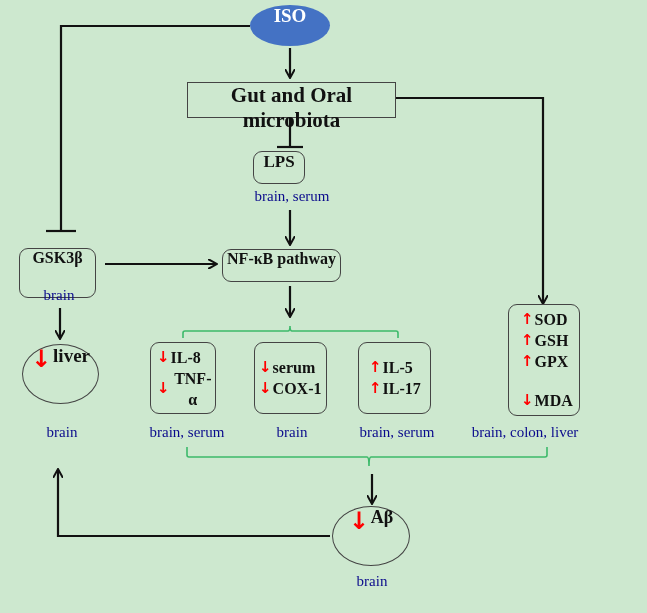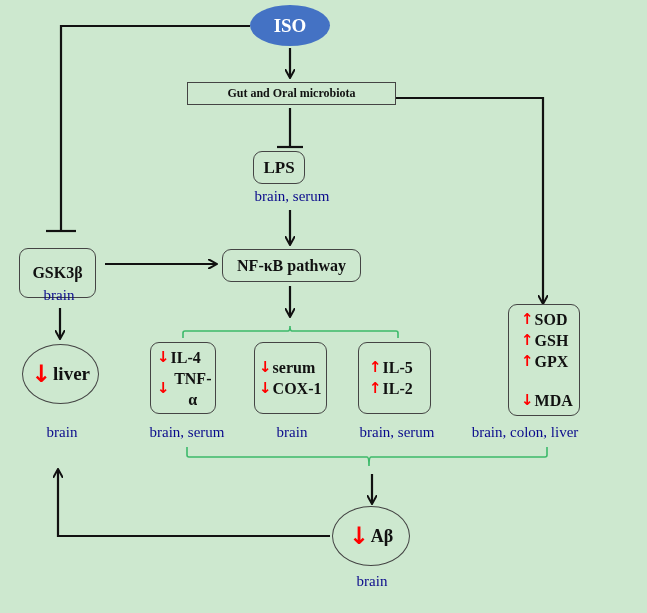--- a/index.html
+++ b/index.html
@@ -1,20 +1,20 @@
 <!DOCTYPE html>
 <html><head>
 <meta charset="utf-8">
 <style>
   html, body { margin: 0; padding: 0; }
   body { width: 647px; height: 613px; background: #cde8cf; position: relative; overflow: hidden;
          font-family: "Liberation Serif", serif; }
   svg.wires { position: absolute; left: 0; top: 0; }
   .node { position: absolute; box-sizing: border-box; font-weight: bold; color: #111;
-          display: flex; align-items: center; justify-content: center; text-align: center; }
+          display: flex; justify-content: center; text-align: center; }
   .rbox { border: 1.3px solid #444; border-radius: 9px; background: #cde8cf; }
   .sbox { border: 1.3px solid #444; background: #cde8cf; }
   .ellipse { border: 1.3px solid #444; border-radius: 50%; background: #cde8cf; }
   .iso { background: #4472c4; color: #fff; border-radius: 50%; font-size: 19px; }
   .loc { position: absolute; font-weight: normal; color: #0a0a8c; font-size: 15px; text-align: center;
          font-family: "Liberation Serif", serif; white-space: nowrap; }
   .mk { display: flex; flex-direction: column; align-items: flex-start; justify-content: center; font-size: 16px; line-height: 21px; }
   .mk .row { display: flex; align-items: center; }
   .arrow { color: #ff0000; font-weight: bold; margin-right: 1px; font-family: "DejaVu Sans", sans-serif; font-size: 15px; }
   .big-arrow { color: #ff0000; font-family: "DejaVu Sans", sans-serif; font-size: 24px; margin-right: 2px; }
@@ -55,48 +55,48 @@
   <g stroke="#3cb96a" stroke-width="1.6" fill="none">
     <path d="M183,338 L183,333 Q183,331 185,331 L288,331 Q290,331 290,326 Q290,331 292,331 L396,331 Q398,331 398,333 L398,338"></path>
     <path d="M187,447 L187,455 Q187,457 189,457 L367,457 Q369,457 369,466 Q369,457 371,457 L545,457 Q547,457 547,455 L547,447"></path>
   </g>
 </svg>
 
 <div class="node iso" style="left:250px;top:5px;width:80px;height:41px;">
   <span>ISO</span>
 </div>
 
-<div class="node sbox" style="left:187px;top:82px;width:209px;height:23px;font-size:12px;">
+<div class="node sbox" style="left:187px;top:82px;width:209px;height:36px;font-size:21px;">
   <span>Gut and Oral microbiota</span>
 </div>
 
 <div class="node rbox" style="left:253px;top:151px;width:52px;height:33px;font-size:17px;">
   <span>LPS</span>
 </div>
 <div class="loc" style="left:232px;top:188px;width:120px;">brain, serum</div>
 
 <div class="node rbox" style="left:19px;top:248px;width:77px;height:50px;font-size:16px;">
   <span>GSK3β</span>
 </div>
 <div class="loc" style="left:19px;top:287px;width:80px;">brain</div>
 
-<div class="node rbox" style="left:222px;top:249px;width:139px;height:33px;font-size:16px;">
+<div class="node rbox" style="left:222px;top:249px;width:119px;height:33px;font-size:16px;">
   <span>NF-κB pathway</span>
 </div>
 
 <div class="node ellipse" style="left:22px;top:344px;width:77px;height:60px;font-size:19px;">
   <span class="big-arrow">↓</span>
   <span>liver</span>
 </div>
 <div class="loc" style="left:22px;top:424px;width:80px;">brain</div>
 
 <div class="node rbox mk" style="left:150px;top:342px;width:66px;height:72px;padding-left:6px;">
   <div class="row">
       <span class="arrow">↓</span>
-      <span>IL-4</span>
+      <span>IL-8</span>
     </div>
   <div class="row">
       <span class="arrow">↓</span>
       <span>TNF-α</span>
     </div>
 </div>
 <div class="loc" style="left:133px;top:424px;width:108px;">brain, serum</div>
 
 <div class="node rbox mk" style="left:254px;top:342px;width:73px;height:72px;padding-left:4px;">
   <div class="row">
@@ -110,21 +110,21 @@
 </div>
 <div class="loc" style="left:254px;top:424px;width:76px;">brain</div>
 
 <div class="node rbox mk" style="left:358px;top:342px;width:73px;height:72px;padding-left:10px;">
   <div class="row">
       <span class="arrow">↑</span>
       <span>IL-5</span>
     </div>
   <div class="row">
       <span class="arrow">↑</span>
-      <span>IL-2</span>
+      <span>IL-17</span>
     </div>
 </div>
 <div class="loc" style="left:343px;top:424px;width:108px;">brain, serum</div>
 
 <div class="node rbox mk" style="left:508px;top:304px;width:72px;height:112px;padding-left:12px;justify-content:space-between;padding-top:4px;padding-bottom:4px;">
   <div class="row">
       <span class="arrow">↑</span>
       <span>SOD</span>
     </div>
   <div class="row">

